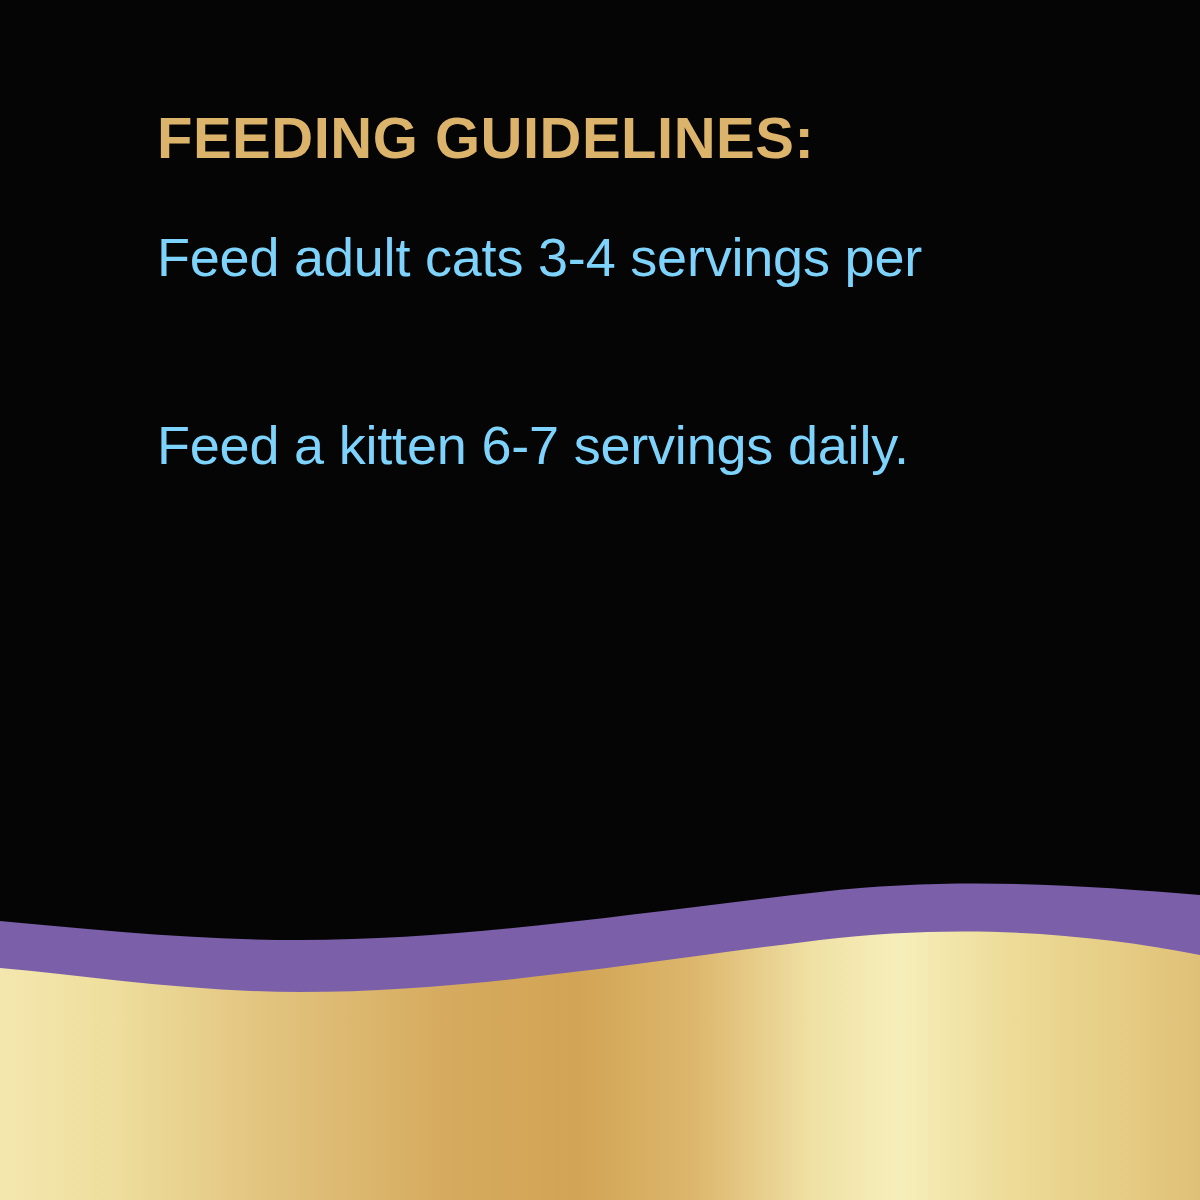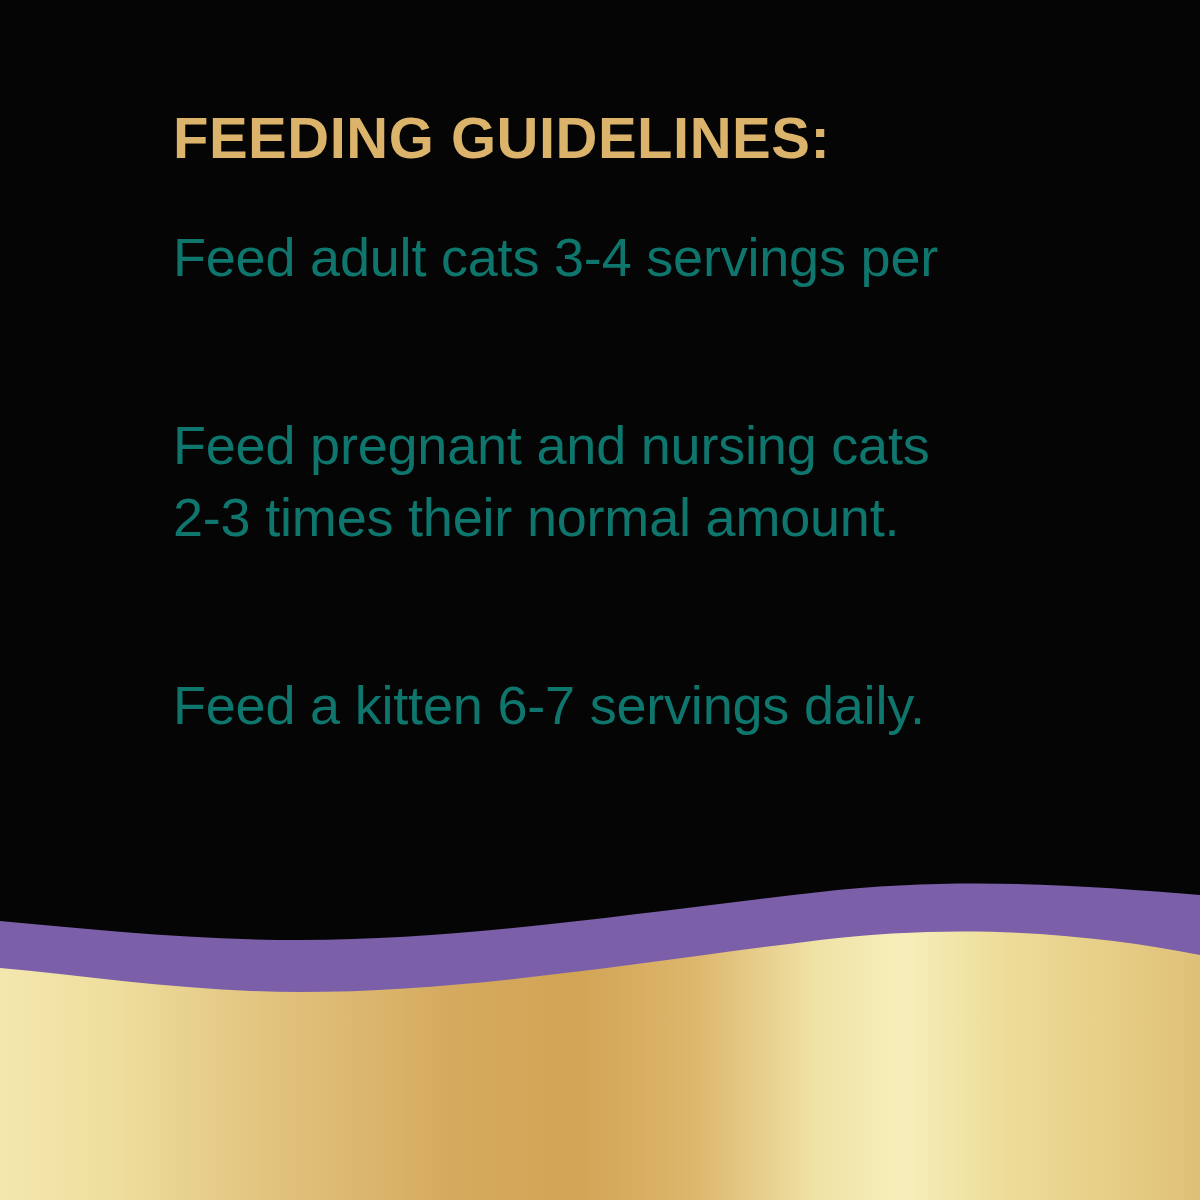--- a/index.html
+++ b/index.html
@@ -19,40 +19,40 @@
     position: relative;
     width: 1200px;
     height: 1200px;
     background: #050505;
     overflow: hidden;
   }
 
   
   .content {
     position: absolute;
-    left: 173px;
+    left: 157px;
     top: 108px;
     width: 880px;
   }
 
   .headline {
     font-size: 58px;
     font-weight: bold;
     letter-spacing: 0.5px;
     line-height: 1.05;
     color: #dcb36a;
     margin: 0 0 52px 0;
     white-space: nowrap;
   }
 
   .guideline {
     font-size: 54px;
     font-weight: 400;
     line-height: 72px;
-    color: #0f766e;
+    color: #7dd3fc;
     margin: 0;
     letter-spacing: -0.2px;
   }
 
   .guideline + .guideline {
     margin-top: 116px;
   }
 
   .guideline .line {
     display: block;
@@ -80,24 +80,20 @@
 <div class="panel">
 
   <div class="content">
 
     <h1 class="headline">FEEDING GUIDELINES:</h1>
 
     <p class="guideline">
       <span class="line">Feed adult cats 3-4 servings per</span>
     </p>
 
-    <p class="guideline">
-      <span class="line">Feed pregnant and nursing cats</span>
-      <span class="line">2-3 times their normal amount.</span>
-    </p>
 
     <p class="guideline">
       <span class="line">Feed a kitten 6-7 servings daily.</span>
     </p>
 
   </div>
 
   <div class="wave-band">
     <svg viewBox="0 0 1200 340" preserveAspectRatio="none" xmlns="http://www.w3.org/2000/svg">
       <defs>

